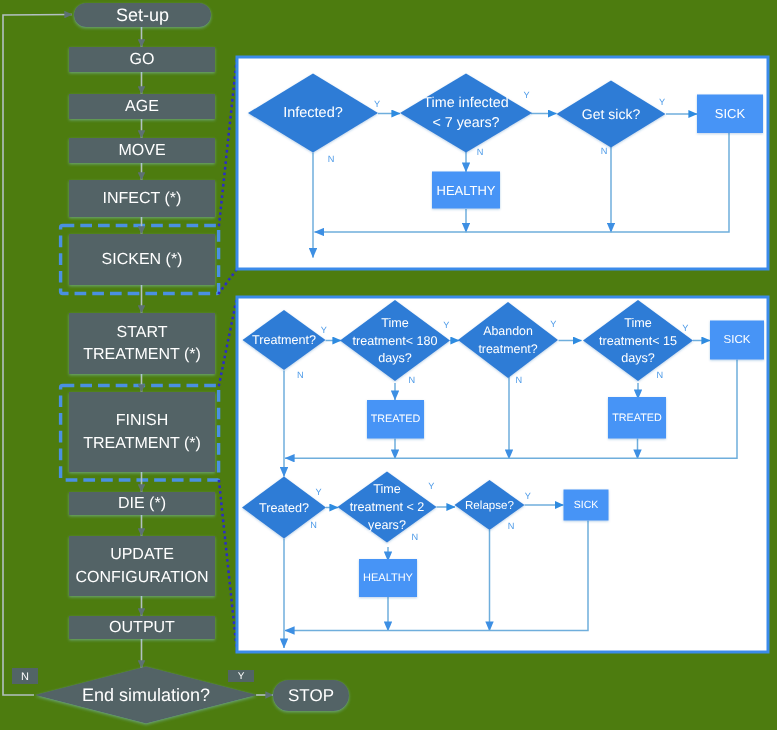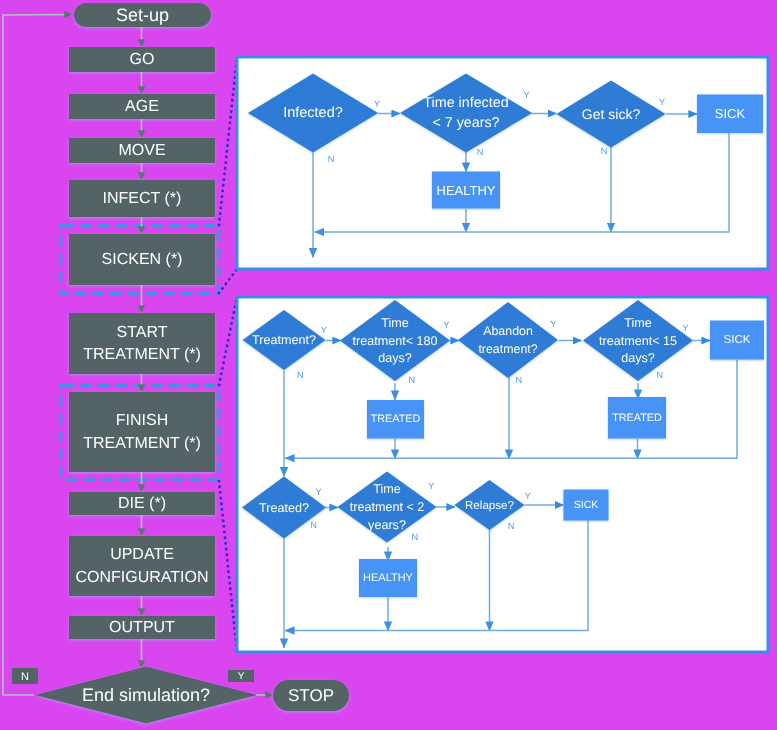--- a/index.html
+++ b/index.html
@@ -1,18 +1,18 @@
 <!DOCTYPE html>
 <html><head>
 <meta charset="utf-8">
 <style>
   html,body{margin:0;padding:0;}
   body{width:777px;height:730px;overflow:hidden;background:#fdfdfb;
        font-family:"Liberation Sans",sans-serif;}
-  #stage{position:relative;width:777px;height:730px;background:#d946ef;}
+  #stage{position:relative;width:777px;height:730px;background:#4d7c0f;}
   svg#diagram{position:absolute;left:0;top:0;display:block;}
   text{font-family:"Liberation Sans",sans-serif;}
   svg{shape-rendering:geometricPrecision;text-rendering:geometricPrecision;}
   svg#diagram{opacity:0.999;}
   .nlabel{text-anchor:middle;dominant-baseline:central;fill:#ffffff;}
   .blabel{text-anchor:middle;dominant-baseline:central;font-size:9.2px;}
 </style>
 </head>
 <body>
 

